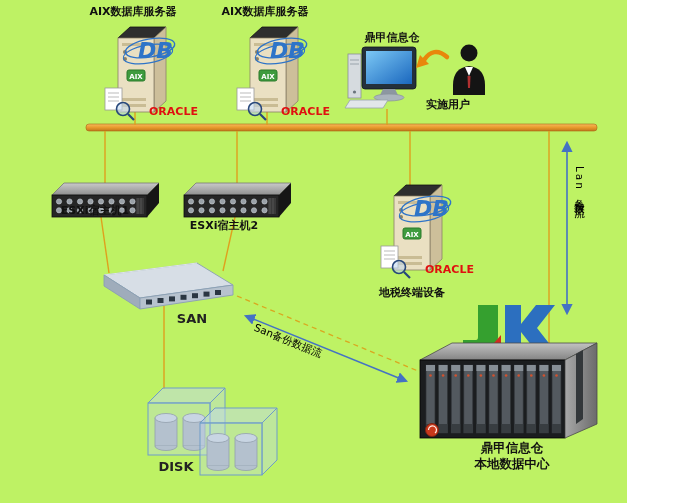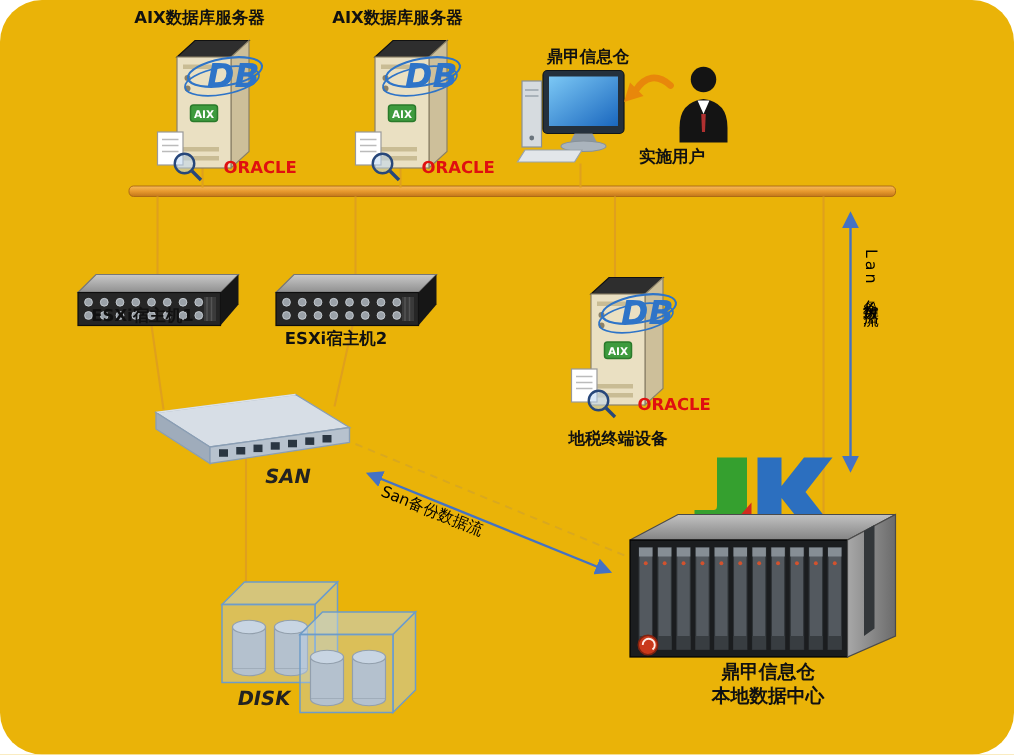--- a/index.html
+++ b/index.html
@@ -1,21 +1,21 @@
 <!DOCTYPE html>
 <html><head>
 <meta charset="utf-8">
 <style>
   html,body{margin:0;padding:0;background:#fff}
-  .stage{position:relative;width:676px;height:503px;background:#eab308;overflow:hidden;
-         font-family:"DejaVu Sans","Liberation Sans",sans-serif;border-radius:28px;}
+  .stage{position:relative;width:627px;height:503px;background:#bef264;overflow:hidden;
+         font-family:"DejaVu Sans","Liberation Sans",sans-serif;}
   .stage svg{position:absolute;left:0;top:0}
   .lbl{position:absolute;font-size:11px;font-weight:bold;color:#111;text-align:center;
        line-height:1.2;white-space:nowrap}
-  .lbl.italic{font-style:italic;font-size:13px;color:#222}
+  .lbl.italic{font-size:13px;color:#222}
   .lbl.big{font-size:12.5px}
   .vtext{position:absolute;writing-mode:vertical-rl;text-orientation:mixed;font-size:10.5px;
          color:#000;letter-spacing:2px;font-weight:400}
   .rtext{position:absolute;font-size:10.5px;color:#000;transform:rotate(22deg);
          transform-origin:0 0;font-weight:400;white-space:nowrap}
   svg text{font-family:"DejaVu Sans","Liberation Sans",sans-serif}
 </style>
 </head>
 <body>
 

